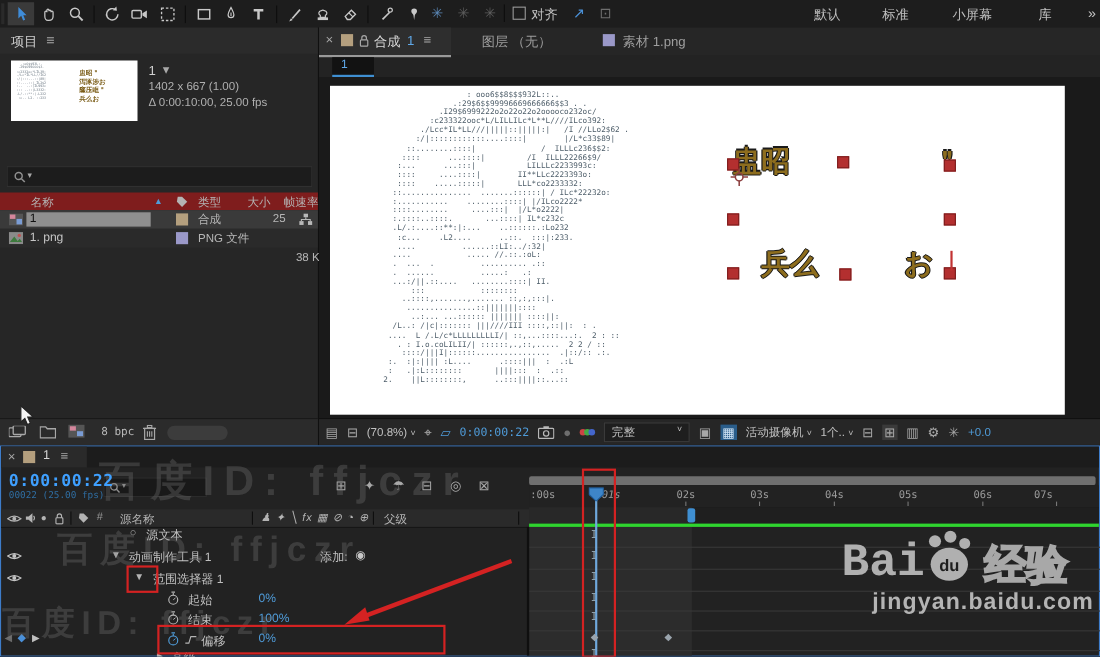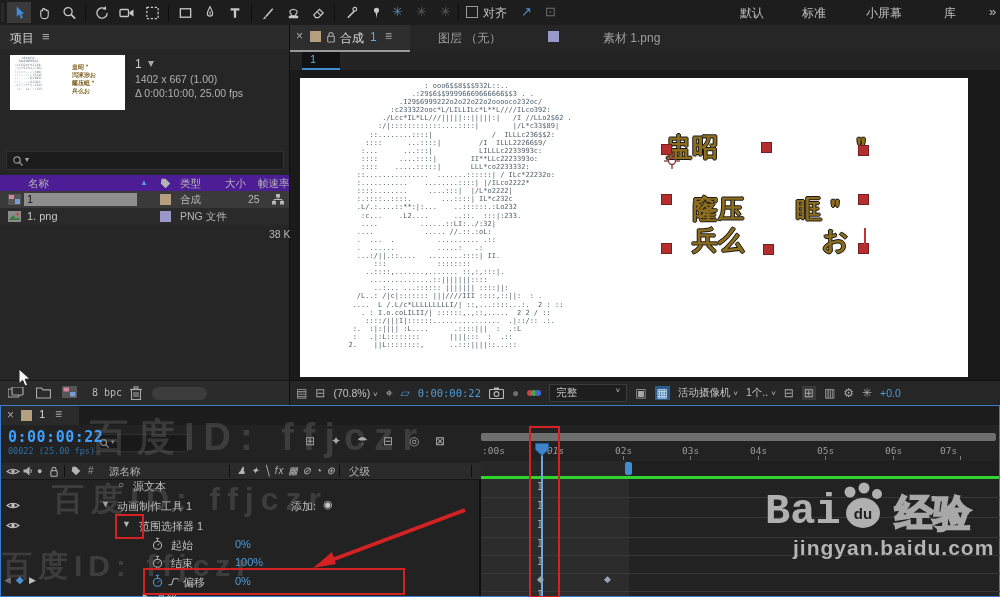--- a/index.html
+++ b/index.html
@@ -158,21 +158,21 @@
 
     <div class="p" style="left:6px;top:126px;width:276px;height:17px;background:#1c1c1c;border:1px solid #303030;">
       <svg class="p" style="left:5px;top:3px;" width="12" height="12" viewBox="0 0 12 12">
           <circle cx="5" cy="5" r="3.2" fill="none" stroke="#8f8f8f" stroke-width="1.3"></circle>
           <line x1="7.5" y1="7.5" x2="10.5" y2="10.5" stroke="#8f8f8f" stroke-width="1.4"></line>
           <path d="M8 10 l3 0" stroke="none"></path>
         </svg>
       <span class="p glyph" style="left:18px;top:3px;font-size:8px;">▾</span>
     </div>
 
-    <div class="p hdr" style="left:0;top:150px;width:289px;height:16px;background:#4c1d95;border-bottom:1px solid #1a1a1a;">
+    <div class="p hdr" style="left:0;top:150px;width:289px;height:16px;background:#7f1d1d;border-bottom:1px solid #1a1a1a;">
       <span class="p t" style="left:28px;top:2px;font-size:10.5px;color:#b4b4b4;">名称</span>
       <span class="p" style="left:140px;top:3px;font-size:8px;color:#4f9bd8;">▲</span>
       <svg class="p" style="left:160px;top:3px;" width="11" height="11" viewBox="0 0 14 14">
           <path d="M2 1 h5 L13 7 L7 13 L1 7 Z" fill="#b4b4b4"></path>
         </svg>
       <span class="p t" style="left:180px;top:2px;font-size:10.5px;color:#b4b4b4;">类型</span>
       <span class="p t" style="left:225px;top:2px;font-size:10.5px;color:#b4b4b4;">大小</span>
       <span class="p t" style="left:258px;top:2px;font-size:10.5px;color:#b4b4b4;">帧速率</span>
     </div>
 
@@ -242,21 +242,21 @@
         <svg class="p" style="left:36px;top:6px;" width="10" height="12" viewBox="0 0 12 14">
             <rect x="2" y="6" width="8" height="7" rx="1" fill="none" stroke="#a8a8a8" stroke-width="1.3"></rect>
             <path d="M3.5 6 V4 a2.5 2.5 0 0 1 5 0 V6" fill="none" stroke="#a8a8a8" stroke-width="1.3"></path>
           </svg>
         <span class="p t" style="left:50px;top:5px;font-size:12px;color:#d8d8d8;">合成</span>
         <span class="p t" style="left:80px;top:5px;font-size:12px;color:#5fa8e8;">1</span>
         <span class="p glyph" style="left:95px;top:4px;">≡</span>
       </div>
       <span class="p t" style="left:148px;top:5px;font-size:12px;color:#9e9e9e;">图层 （无）</span>
       <span class="chip p" style="left:258px;top:6px;background:#9a98c8;"></span>
-      <span class="p t" style="left:276px;top:5px;font-size:12px;color:#9e9e9e;margin-left:37px;">素材 1.png</span>
+      <span class="p t" style="left:276px;top:5px;font-size:12px;color:#9e9e9e;">素材 1.png</span>
     </div>
 
     <div class="p" style="left:12px;top:27px;width:38px;height:16px;background:#121212;border-bottom:2px solid #3f8fd2;">
       <span class="p" style="left:8px;top:1px;font-size:11px;color:#5fa8e8;">1</span>
     </div>
 
     <div class="p" style="left:0;top:45px;width:710px;height:310px;background:#1a1a1a;">
       <div class="p" style="left:10px;top:8px;width:668px;height:299px;background:#ffffff;overflow:hidden;">
         <pre class="p mono" style="left:40px;top:4px;margin:0;font-size:7px;line-height:8.1px;color:#4e5e6a;white-space:pre;">                    : ooo6$$8$$$932L::..
                  .:29$6$$99996669666666$$3 . .
@@ -286,21 +286,20 @@
         ..:... ...:::::: ||||||| ::::||:
     /L..: /|c|::::::: |||////III ::::,::||:  : .
    ....  L /.L/c*LLLLLLLLLI/| ::,...::::...:.  2 : ::
      . : I.o.coLILII/| ::::::,.,::,.....  2 2 / ::
       ::::/|||I|::::::................  .|::/:: .:.
    :.  :|:|||| :L....      .::::|||  :  .:L
    :   .|:L::::::::       ||||:::  :  .::
   2.    ||L::::::::,      ..:::||||::...::</pre>
 
         <div class="p cap" style="left:366px;top:54px;">盅昭　　　　　＂</div>
-        <div class="p cap" style="left:366px;top:116px;">　窿压　　眶＂</div>
         <div class="p cap" style="left:366px;top:147px;">　兵么　　　お</div>
       </div>
     </div>
 
   </div>
 
   <span class="rh" style="left:661px;top:144px;"></span>
   <span class="rh" style="left:761px;top:142px;"></span>
   <span class="rh" style="left:858px;top:145px;"></span>
   <span class="rh" style="left:661px;top:194px;"></span>

